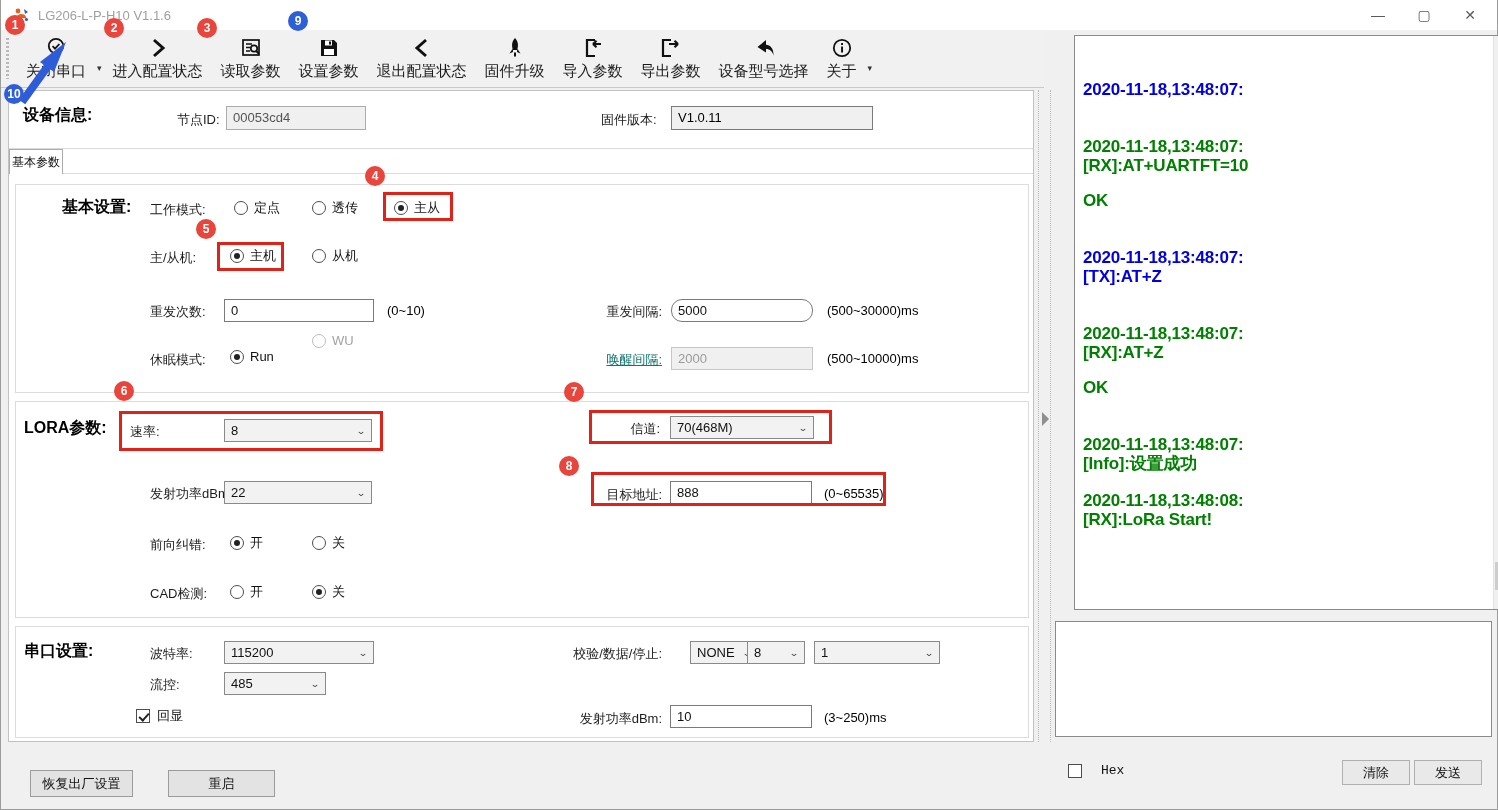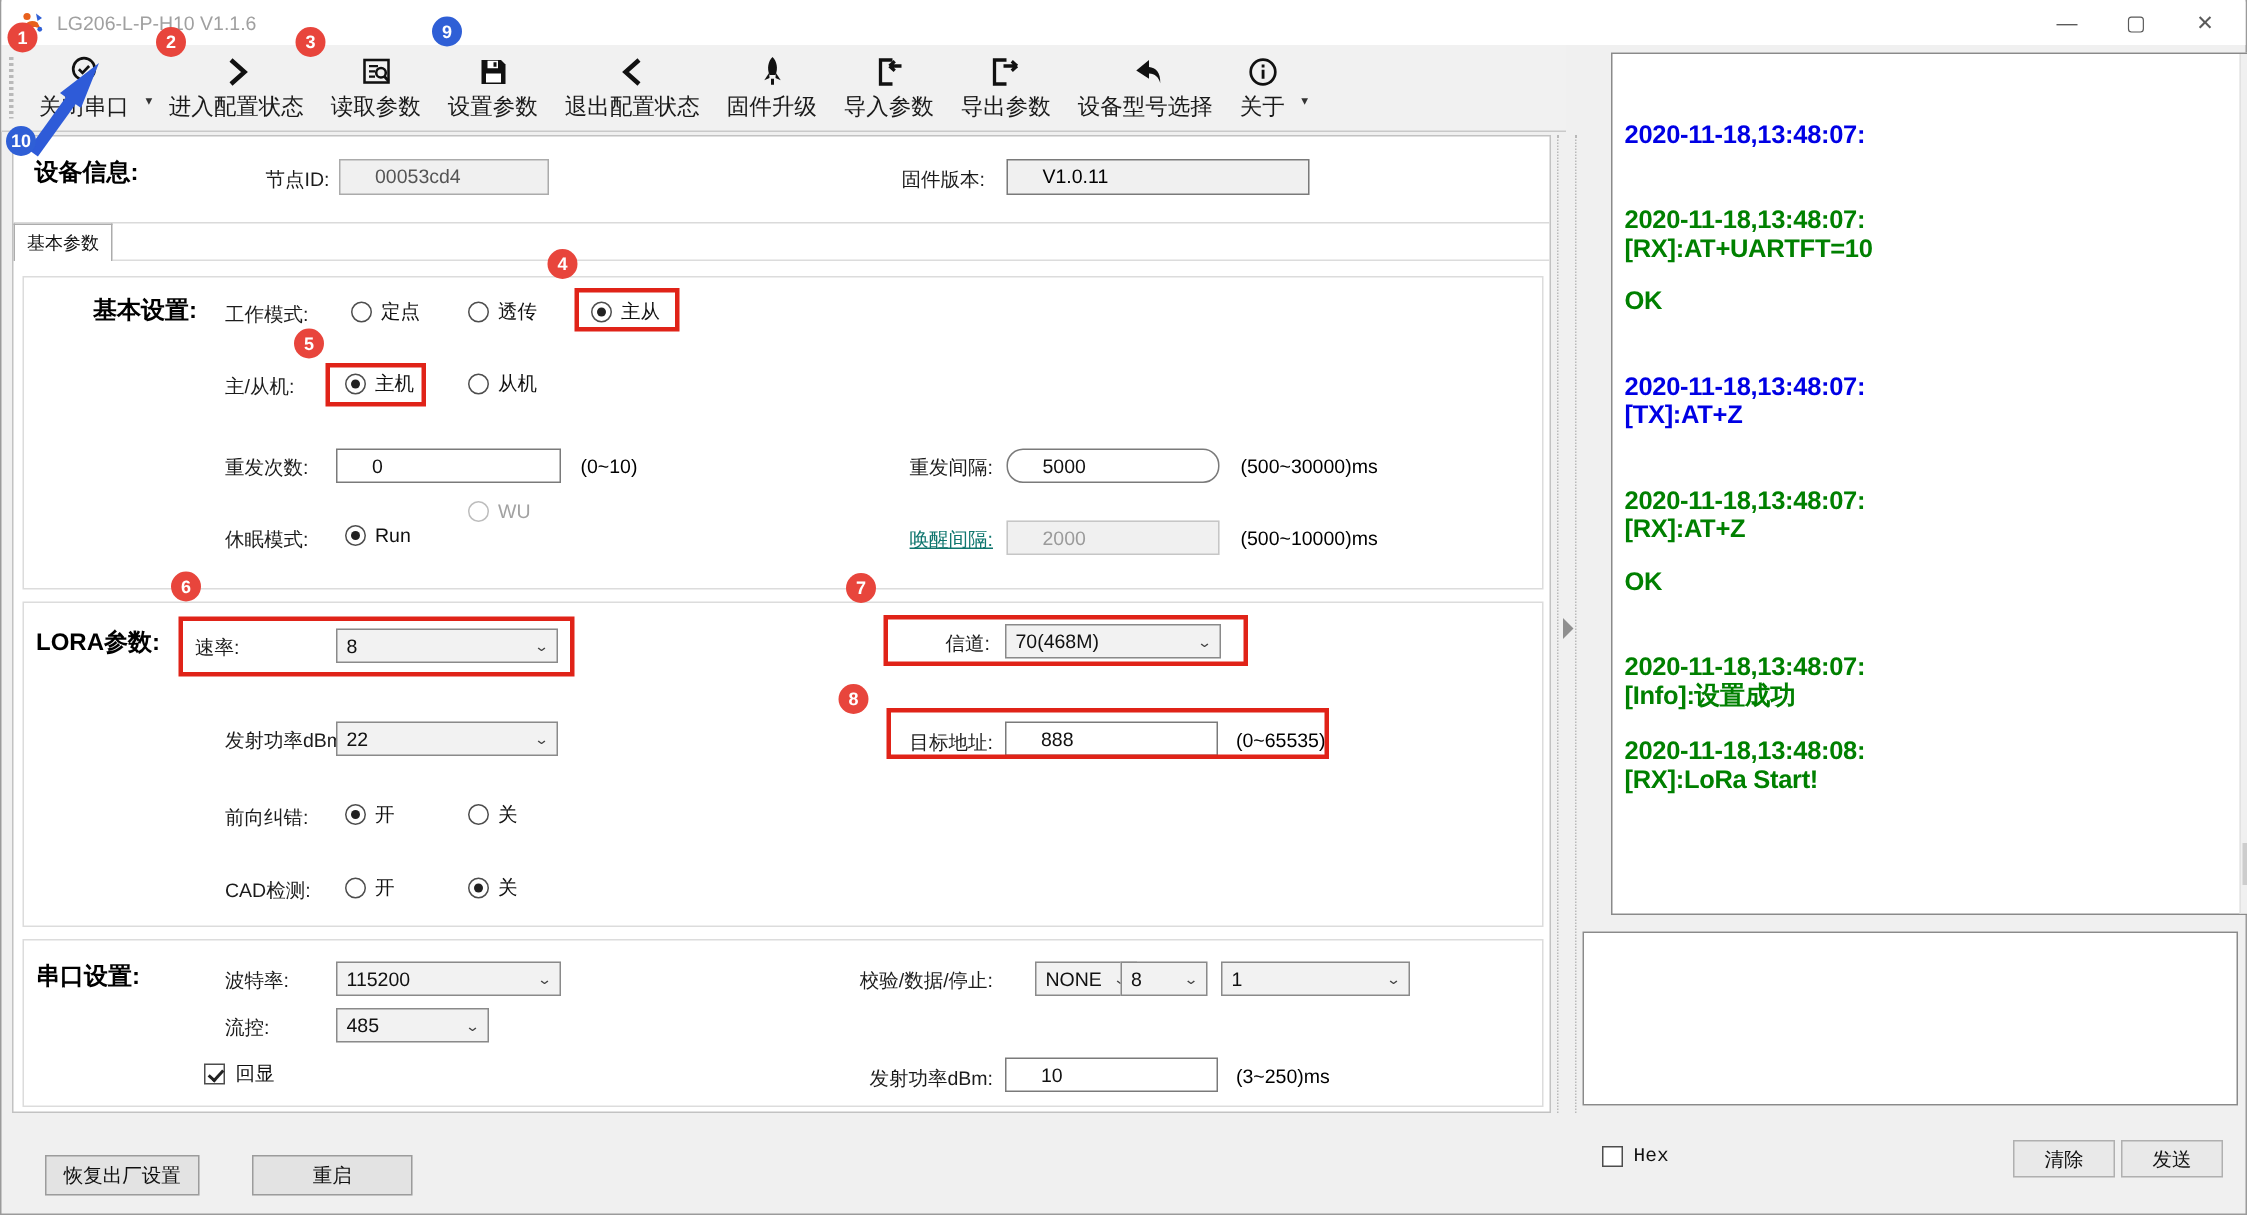--- a/index.html
+++ b/index.html
@@ -24,25 +24,25 @@
   .toolbtn .tlabel { font-size:15px; color:#1a1a1a; white-space:nowrap; margin-top:1px; }
   .tb-caret { align-self:flex-end; margin-bottom:14px; font-size:9px; color:#333; padding:0 2px; }
 
   
   .panel { position:absolute; left:8px; top:90px; width:1026px; height:652px; background:#fff; border:1px solid #c2c2c2; }
   .sec-title { font-weight:bold; font-size:16px; color:#000; }
   .lbl { font-size:13px; color:#1c1c1c; white-space:nowrap; }
   .lbl.dis { color:#0f766e;text-decoration:underline; }
   .hint { font-size:13px; color:#000; white-space:nowrap; }
   .divider { position:absolute; left:0; right:0; top:57px; border-top:1px solid #dadada; }
-  .tab { position:absolute; left:0px; top:58px; width:66px; height:25px; background:#fff; border:1px solid #acacac; border-bottom:none; font-size:12px; display:flex; align-items:center; justify-content:center; z-index:2; }
+  .tab { position:absolute; left:0px; top:58px; width:54px; height:25px; background:#fff; border:1px solid #acacac; border-bottom:none; font-size:12px; display:flex; align-items:center; justify-content:center; z-index:2; }
   .tabline { position:absolute; left:0; right:0; top:82px; border-top:1px solid #dcdcdc; }
   .group { position:absolute; border:1px solid #dcdcdc; background:#fff; }
 
-  .tinput { position:absolute; height:23px; background:#fff; border:1px solid #7a7a7a; font-size:13px; padding:3px 0 0 23px; white-space:nowrap; overflow:hidden; }
+  .tinput { position:absolute; height:23px; background:#fff; border:1px solid #7a7a7a; font-size:13px; padding:3px 0 0 6px; white-space:nowrap; overflow:hidden; }
   .tinput.dis { background:#f0f0f0; color:#9b9b9b; border-color:#c6c6c6; }
   .tinput.ro { background:#f0f0f0; color:#555; border-color:#ababab; }
   .combo { position:absolute; height:23px; background:#f2f2f2; border:1px solid #8a8a8a; display:flex; align-items:center; justify-content:space-between; padding:0 5px 0 6px; font-size:13px; }
   .combo .chev { font-size:12px; color:#444; transform:scaleY(.75); margin-left:4px; }
 
   .radio { display:inline-flex; align-items:center; gap:6px; position:absolute; }
   .rdot { width:14px; height:14px; border-radius:50%; border:1px solid #4d4d4d; background:#fff; position:relative; flex:none; }
   .radio.on .rdot::after { content:""; position:absolute; left:3px; top:3px; width:6px; height:6px; border-radius:50%; background:#222; }
   .radio.dis .rdot { border-color:#bdbdbd; }
   .radio.dis .rlab { color:#a2a2a2; }
@@ -69,21 +69,21 @@
   .c-rx { color:#008000; }
   .mb-a { margin-bottom:38px; } .mb-b { margin-bottom:16px; } .mb-c { margin-bottom:38px; } .mb-d { margin-bottom:18px; }
   .vscroll { position:absolute; right:0; top:0; bottom:0; width:17px; background:#f0f0f0; border-left:1px solid #e2e2e2; }
   .sb-btn { position:absolute; left:0; width:17px; height:17px; display:flex; align-items:center; justify-content:center; }
   .tri-up { width:0;height:0;border-left:4px solid transparent;border-right:4px solid transparent;border-bottom:5px solid #555; }
   .tri-dn { width:0;height:0;border-left:4px solid transparent;border-right:4px solid transparent;border-top:5px solid #555; }
   .sb-thumb { position:absolute; left:1px; width:15px; height:28px; bottom:19px; background:#cdcdcd; }
 
   .sendbox { position:absolute; left:1055px; top:621px; width:437px; height:116px; background:#fff; border:1px solid #8a8a8a; }
 
-  .hexwrap { position:absolute; left:1068px; top:763px; display:flex; align-items:center; gap:7px; font-family:"Liberation Mono",monospace; font-size:13px;justify-content:space-between; }
+  .hexwrap { position:absolute; left:1068px; top:763px; display:flex; align-items:center; gap:19px; font-family:"Liberation Mono",monospace; font-size:13px;justify-content:space-between; }
 
   .arrow-svg { position:absolute; left:10px; top:40px; z-index:29; }
 </style>
 </head>
 <body>
 
 <div id="win">
 
   <div class="titlebar">
     <svg class="app-icon" viewBox="0 0 18 18">

